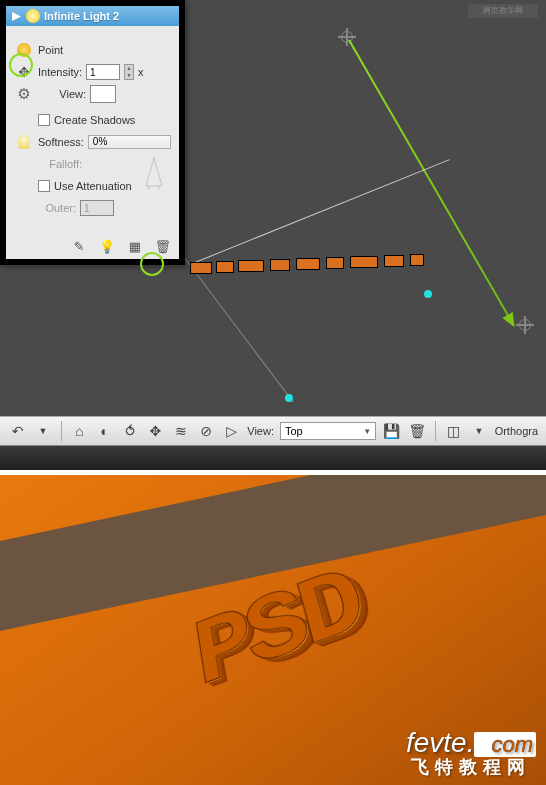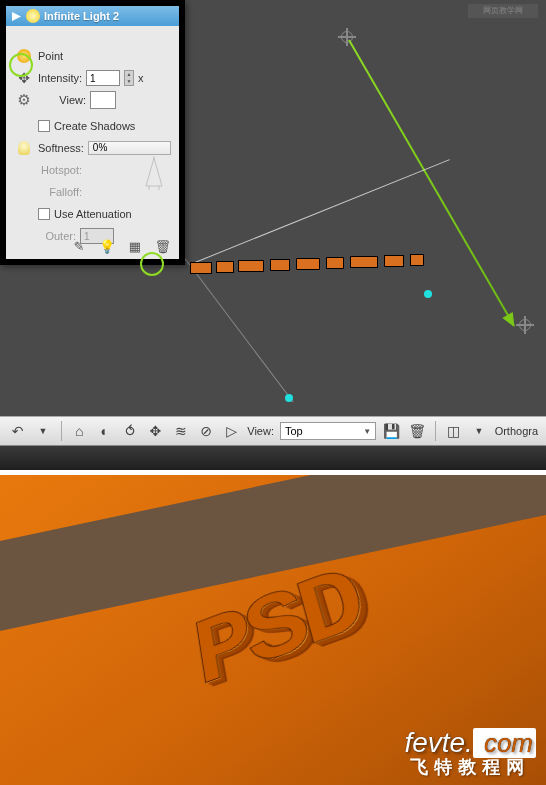--- a/index.html
+++ b/index.html
@@ -7,21 +7,21 @@
     
     .viewport { position: absolute; top: 0; left: 0; width: 546px; height: 429px; background: #4a4a4a; }
     .watermark-top { position: absolute; top: 4px; right: 8px; width: 70px; height: 14px; background: #555; color: #888; font-size: 8px; text-align: center; line-height: 14px; }
     
     .panel { position: absolute; top: 0; left: 0; width: 185px; height: 265px; background: #e9e9e9; border: 6px solid #000000; box-shadow: 2px 2px 6px rgba(0,0,0,0.4); }
     .panel-title { height: 20px; background: linear-gradient(#7ebde8, #4a9dd6); display: flex; align-items: center; padding: 0 4px; gap: 4px; }
     .panel-title-expand { width: 12px; height: 12px; display: flex; align-items: center; justify-content: center; }
     .panel-title-text { color: #fff; font-weight: bold; font-size: 11px; text-shadow: 0 1px 1px rgba(0,0,0,0.3); }
     .panel-title-icon { width: 14px; height: 14px; background: radial-gradient(circle, #fff9c0, #f5d020); border-radius: 50%; }
     
-    .panel-body { padding: 20px 8px 8px 8px; }
+    .panel-body { padding: 14px 8px 8px 8px; }
     .row { display: flex; align-items: center; gap: 4px; min-height: 20px; margin-bottom: 2px; }
     .label { font-size: 11px; color: #333; }
     .label-disabled { color: #9a9a9a; }
     
     .row-icon { width: 20px; height: 20px; display: flex; align-items: center; justify-content: center; flex-shrink: 0; }
     .sun-icon { width: 14px; height: 14px; border-radius: 50%; background: radial-gradient(circle, #ffe070, #e8a000); position: relative; }
     .bulb-icon { width: 12px; height: 14px; background: radial-gradient(circle at 50% 35%, #fff9d0, #e8d050); border-radius: 50% 50% 30% 30%; display:inline-block; }
     .gear-icon { font-size: 15px; color: #666; }
     
     .num-input { width: 34px; height: 16px; border: 1px solid #888; background: #fff; font-size: 10px; padding: 0 3px; }
@@ -67,21 +67,21 @@
     
     .dark-strip { position: absolute; top: 446px; left: 0; width: 546px; height: 24px; background: linear-gradient(#3a3a3a, #1f1f1f); }
     .white-gap { position: absolute; top: 470px; left: 0; width: 546px; height: 5px; background: #fff; }
     
     .render { position: absolute; top: 475px; left: 0; width: 546px; height: 310px; background: linear-gradient(145deg, #e8790e 0%, #d06508 55%, #a84f05 100%); overflow: hidden; display: flex; align-items: center; justify-content: center; }
     .render-bg-top { position: absolute; top: 0; right: 0; width: 546px; height: 90px; background: #6b5440; transform: skewY(-12deg) translateY(-50px); transform-origin: top right; }
     .psd-3d { position: relative; font-family: "Courier New", monospace; font-size: 110px; font-weight: bold; color: #c85a00; letter-spacing: -8px; transform: perspective(600px) rotateX(28deg) rotateY(-20deg) rotateZ(-12deg); text-shadow: 1px 1px 0 #f5a030, 2px 2px 0 #a04500, 3px 3px 0 #a04500, 4px 4px 0 #a04500, 5px 5px 0 #a04500, 6px 6px 0 #8a3800, 7px 7px 0 #8a3800; -webkit-text-stroke: 1px #502000; }
     
     .footer-logo { position: absolute; bottom: 6px; right: 10px; text-align: right; }
     .fevte { font-family: "Arial Black", sans-serif; font-size: 28px; font-style: italic; color: #fff; text-shadow: 2px 2px 3px rgba(0,0,0,0.4), 0 0 1px #000; }
-    .fevte .com { font-size: 26px; background: #fff; color: #c85a00; padding: 0 3px 0 11px; border-radius: 2px; font-style: italic; }
+    .fevte .com { font-size: 22px; background: #fff; color: #c85a00; padding: 0 3px 0 17px; border-radius: 2px; font-style: italic; }
     .cn-sub { font-family: "Microsoft YaHei","SimHei",sans-serif; font-size: 18px; color: #fff; font-weight: bold; letter-spacing: 6px; text-shadow: 1px 1px 2px rgba(0,0,0,0.4); margin-top: -4px; text-align: center; }
   </style>
 </head>
 <body>
 
 <div class="viewport">
   <div class="watermark-top">网页教学网</div>
 
   <div class="cross-marker" style="top:28px; left:338px;">
     <div class="cross-circle"></div>
@@ -153,24 +153,20 @@
       <div class="row">
         <div class="row-icon">
             <span class="bulb-icon"></span>
           </div>
         <span class="label">Softness:</span>
         <div class="softness-bar">0%</div>
       </div>
       <svg class="light-cone" viewBox="0 0 22 34">
           <path d="M11 2 L3 30 L19 30 Z M6 30 L6 34 M16 30 L16 34 M11 0 L11 4" stroke="#999" fill="none" stroke-width="1"></path>
         </svg>
-      <div class="row">
-        <div class="row-icon"></div>
-        <span class="label-disabled" style="width:44px;text-align:right;">Hotspot:</span>
-      </div>
       <div class="row">
         <div class="row-icon"></div>
         <span class="label-disabled" style="width:44px;text-align:right;">Falloff:</span>
       </div>
       <div class="row">
         <div class="row-icon"></div>
         <div class="checkbox"></div>
         <span class="label">Use Attenuation</span>
       </div>
       <div class="row">

